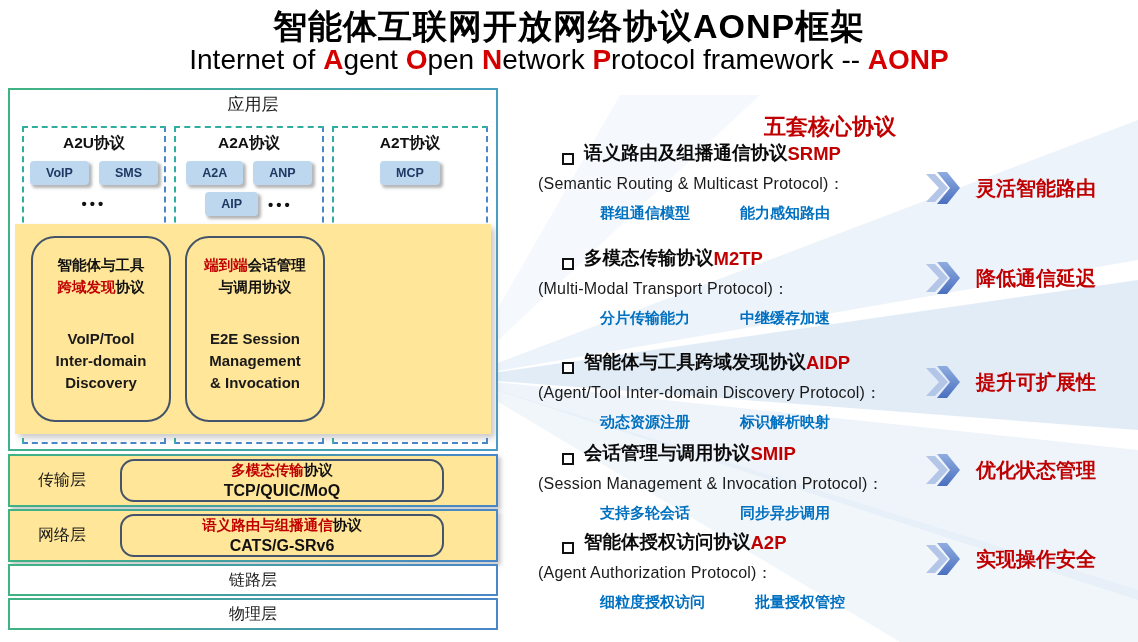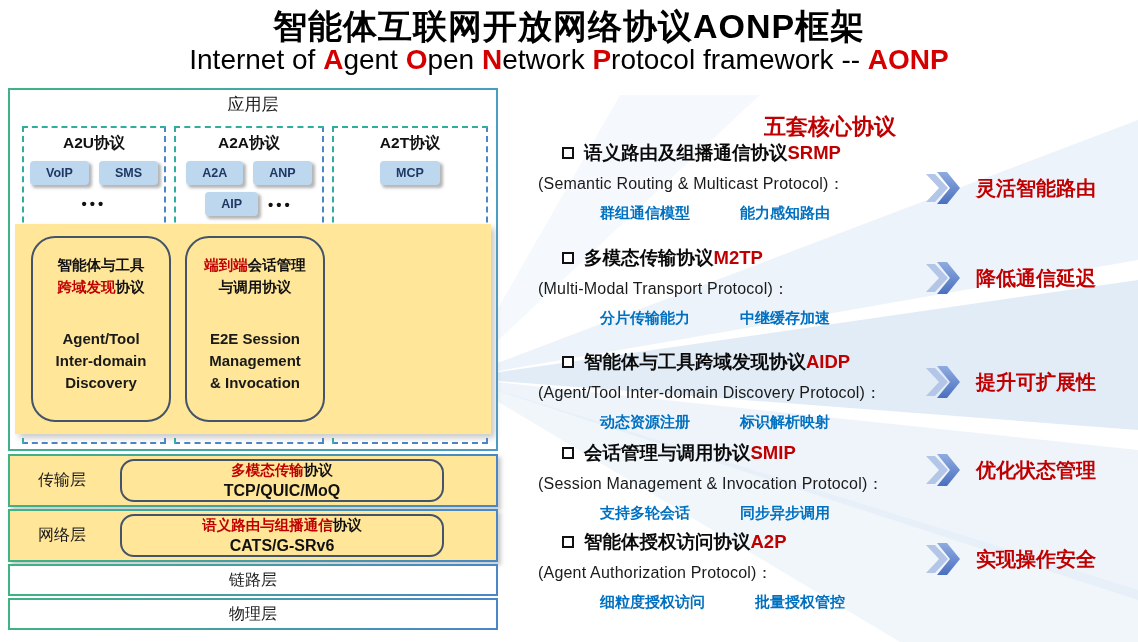--- a/index.html
+++ b/index.html
@@ -90,21 +90,21 @@
   .layer-box .l2 { font-size:16px; font-weight:700; line-height:21px; color:#111; }
 
   
   .right-heading {
     position:absolute; left:700px; top:112px; width:260px; text-align:center;
     font-size:22px; font-weight:800; color:#c00000; z-index:2;
   }
   .item { position:absolute; left:538px; width:400px; z-index:2; }
   .item-1 { top:140px; } .item-2 { top:245px; } .item-3 { top:349px; }
   .item-4 { top:440px; } .item-5 { top:529px; }
-  .item-title { display:flex; align-items:center; font-size:18.5px; font-weight:800; color:#0a0a0a;padding-left:24px; }
+  .item-title { display:flex; align-items:flex-end; font-size:18.5px; font-weight:800; color:#0a0a0a;padding-left:24px; }
   .sq-bullet {
     width:12px; height:12px; border:2.5px solid #111; margin-right:10px; flex:0 0 auto;
     display:inline-block; background:#fff;
   }
   .item-en { margin-top:9px; font-size:16px; color:#1a1a1a; letter-spacing:.2px; }
   .item-tags { margin-top:9px; margin-left:62px; display:flex; gap:50px;
     font-size:15px; font-weight:800; color:#0070c0; }
   .outcome { position:absolute; left:926px; display:flex; align-items:center; gap:16px; z-index:2; }
   .oc-1 { top:172px; } .oc-2 { top:262px; } .oc-3 { top:366px; }
   .oc-4 { top:454px; } .oc-5 { top:543px; }
@@ -164,21 +164,21 @@
       </div>
     </div>
 
     <div class="panel">
       <div class="pbox pb-1">
         <div class="zh">
           <span>智能体与工具</span><br>
           <span class="red">跨域发现</span><span>协议</span>
         </div>
         <div class="en">
-          <div>Agent/Tool</div>
+          <div>VoIP/Tool</div>
           <div>Inter-domain</div>
           <div>Discovery</div>
         </div>
       </div>
       <div class="pbox pb-2">
         <div class="zh">
           <span class="red">端到端</span><span>会话管理</span><br>
           <span>与调用协议</span>
         </div>
         <div class="en">

